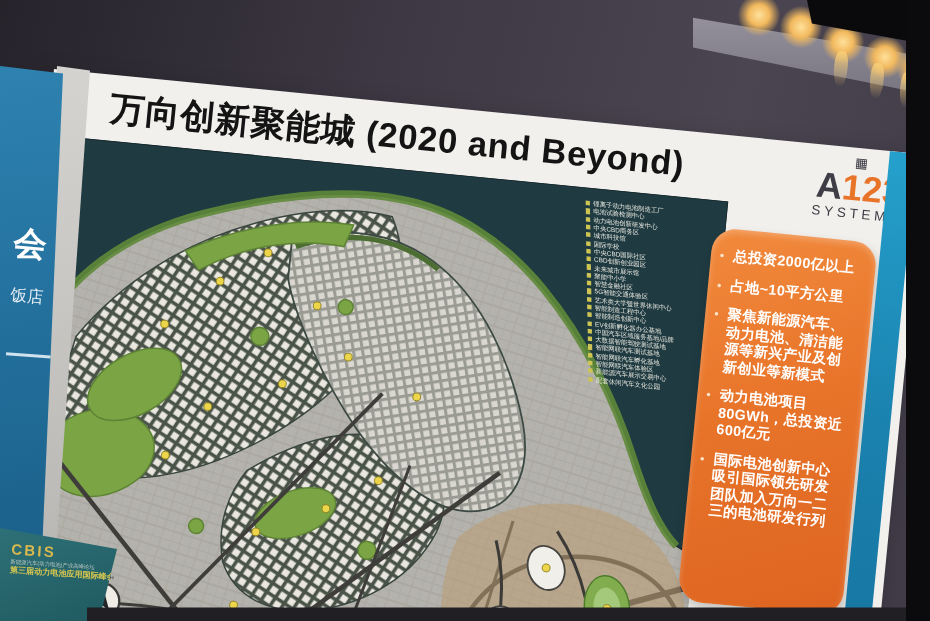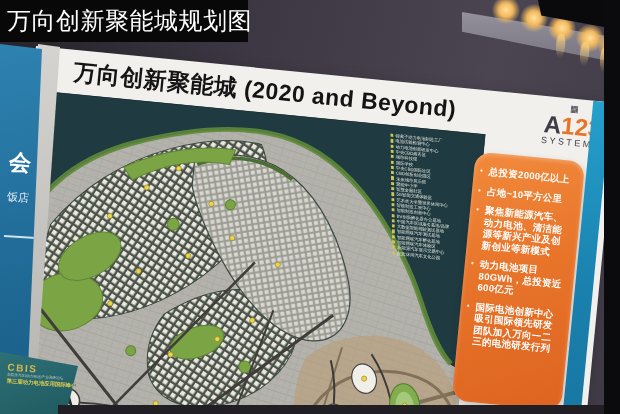--- a/index.html
+++ b/index.html
@@ -309,18 +309,17 @@
   </div>
 
   <div class="cbis">
     <div class="inner">
       <div class="logo">CBIS</div>
       <div class="l1">新能源汽车(动力电池)产业高峰论坛</div>
       <div class="l2">第三届动力电池应用国际峰会</div>
     </div>
   </div>
 
-  <div class="caption">万向创新聚能城规划图</div>
 
   <div class="bottom-strip"></div>
   <div class="black-corner"></div>
   <div class="right-edge"></div>
 </div>
 
 </body></html>

